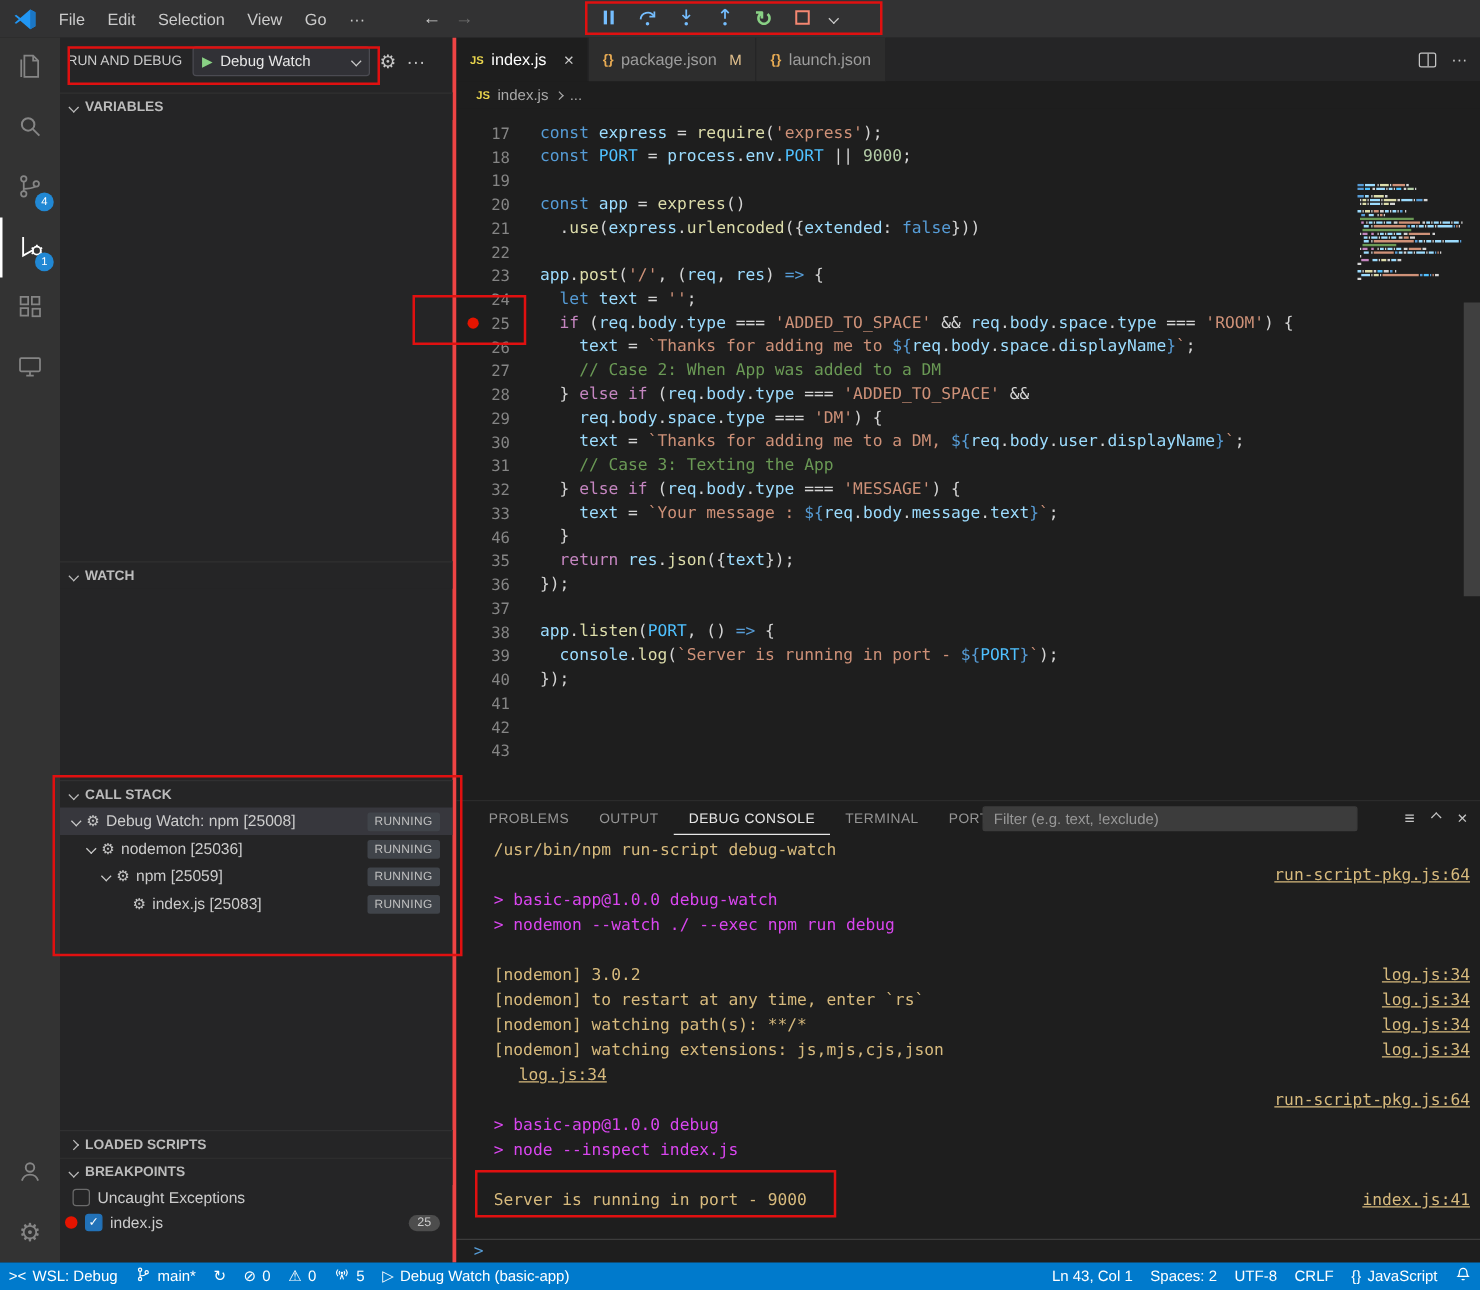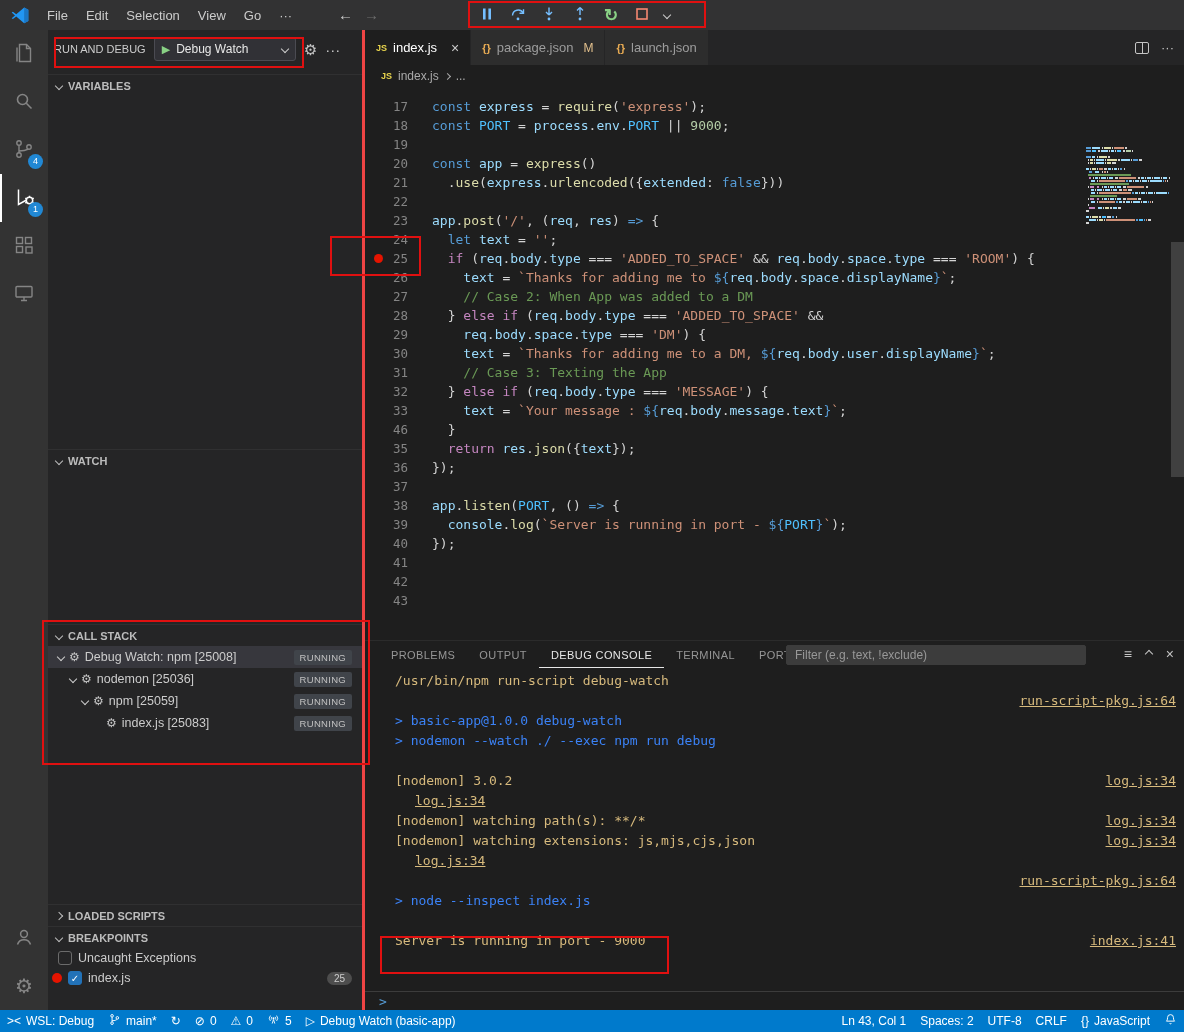--- a/index.html
+++ b/index.html
@@ -107,21 +107,21 @@
   .panel{position:absolute;left:365px;top:640px;width:819px;height:370px;background:#1e1e1e;border-top:1px solid #2b2b2b}
   #ptabs{height:28px;display:flex;align-items:center;padding-left:14px}
   .ptab{padding:0 12px;font-size:11px;letter-spacing:.4px;color:#969696;height:26px;line-height:24px;display:flex;align-items:center;gap:6px}
   .ptab.active{color:#e7e7e7;border-bottom:1px solid #e7e7e7}
   .ptab-badge{background:#4d4d4d;color:#ffffff;width:16px;height:16px;border-radius:50%;font-size:9px;line-height:16px;text-align:center}
   .filter-input{position:absolute;right:98px;top:4px;width:300px;height:20px;background:#3c3c3c;border:1px solid #3c3c3c;border-radius:2px;color:#bbbbbb;font-size:12px;padding:0 8px;font-family:"Liberation Sans",sans-serif}
   .filter-input::placeholder{color:#989898}
   .panel-actions{position:absolute;right:10px;top:5px;display:flex;gap:14px;align-items:center;color:#c5c5c5;font-size:14px}
   #console-rows{position:absolute;left:30px;right:8px;top:30px;font-family:"DejaVu Sans Mono",monospace;font-size:13px}
   .con-row{height:20px;line-height:20px;display:flex;justify-content:space-between;white-space:pre}
-  .con-y{color:#d7ba7d}.con-b{color:#3b82f6}.con-w{color:#cccccc}
+  .con-y{color:#d7ba7d}.con-b{color:#d946ef}.con-w{color:#cccccc}
   .con-link{color:#d7ba7d;text-decoration:underline;margin-left:20px;flex:none}
   .prompt-row{position:absolute;left:0;right:0;top:350px;height:20px;border-top:1px solid #3c3c3c;font-family:"DejaVu Sans Mono",monospace;color:#569cd6;padding-left:14px;line-height:20px}
 
   
   .statusbar{position:absolute;left:0;top:1010px;width:1184px;height:22px;background:#007acc;color:#ffffff;display:flex;align-items:center;font-size:12px;z-index:5}
   .sb-item{display:flex;align-items:center;gap:5px;padding:0 7px;height:22px;white-space:nowrap}
   #sb-right{margin-left:auto;display:flex}
   #sb-left{display:flex}
   .sb-glyph{font-size:12px;line-height:1}
   .sb-item svg{width:13px;height:13px}
@@ -486,25 +486,26 @@
     <span class="chev up"></span>
     <span>×</span>
   </div>
   <div id="console-rows">
       <div class="con-row"><span class="con-y">/usr/bin/npm run-script debug-watch</span></div>
       <div class="con-row"><span class="con-w"></span><span class="con-link">run-script-pkg.js:64</span></div>
       <div class="con-row"><span class="con-b">&gt; basic-app@1.0.0 debug-watch</span></div>
       <div class="con-row"><span class="con-b">&gt; nodemon --watch ./ --exec npm run debug</span></div>
       <div class="con-row"><span class="con-w"></span></div>
       <div class="con-row"><span class="con-y">[nodemon] 3.0.2</span><span class="con-link">log.js:34</span></div>
-      <div class="con-row"><span class="con-link">log.js:34</span></div>
+      <div class="con-row"><span class="con-y">[nodemon] to restart at any time, enter `rs`</span><span class="con-link">log.js:34</span></div>
       <div class="con-row"><span class="con-y">[nodemon] watching path(s): **/*</span><span class="con-link">log.js:34</span></div>
       <div class="con-row"><span class="con-y">[nodemon] watching extensions: js,mjs,cjs,json</span><span class="con-link">log.js:34</span></div>
       <div class="con-row"><span class="con-link">log.js:34</span></div>
       <div class="con-row"><span class="con-w"></span><span class="con-link">run-script-pkg.js:64</span></div>
+      <div class="con-row"><span class="con-b">&gt; basic-app@1.0.0 debug</span></div>
       <div class="con-row"><span class="con-b">&gt; node --inspect index.js</span></div>
       <div class="con-row"><span class="con-w"></span></div>
       <div class="con-row"><span class="con-y">Server is running in port - 9000</span><span class="con-link">index.js:41</span></div>
     </div>
   <div class="prompt-row"><span>&gt;</span></div>
 </div>
 
 <div class="statusbar">
   <div id="sb-left">
       <div class="sb-item">

